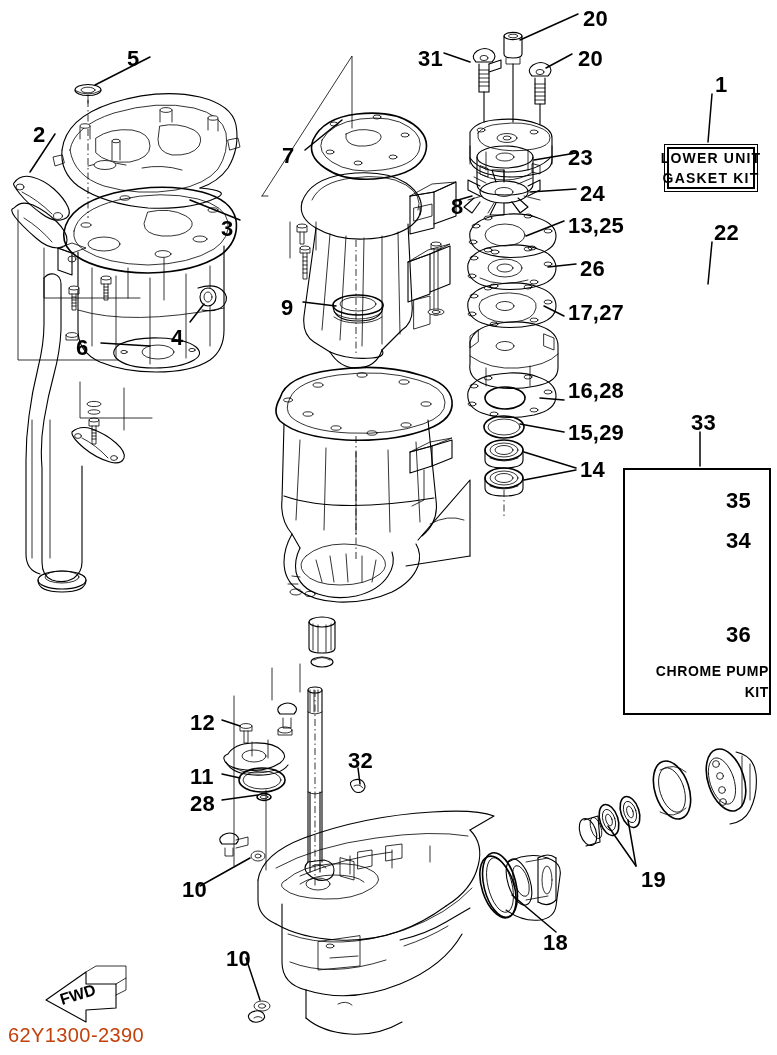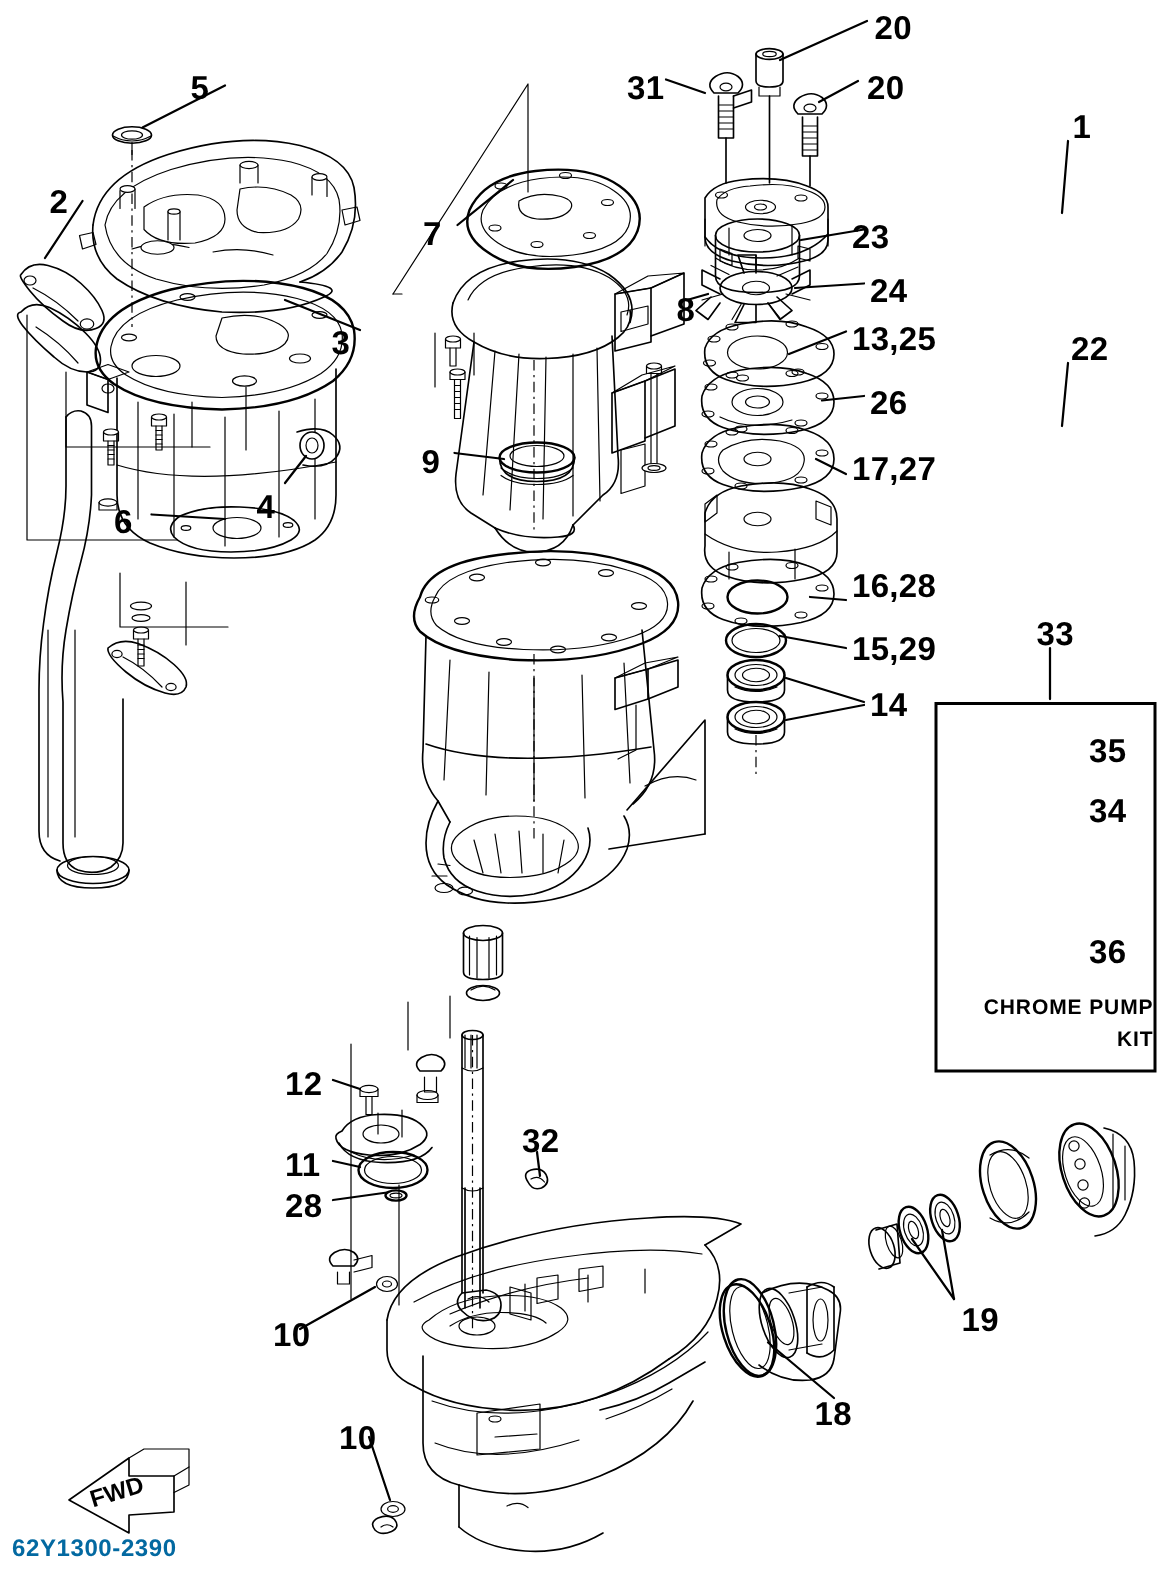--- a/index.html
+++ b/index.html
@@ -84,24 +84,24 @@
     letter-spacing: 0.6px;
     line-height: 1.5;
     color: #000;
   }
   
   #footer-code {
     position: absolute;
     left: 8px;
     top: 1024px;
     font-family: "Liberation Sans", sans-serif;
-    font-size: 16px;
-    font-weight: bold;
+    font-size: 20px;
+    font-weight: normal;
     letter-spacing: 0.4px;
-    color: #0369a1;
+    color: #c2410c;
   }
 </style>
 </head>
 <body>
 
 <div id="sheet">
 
   <svg id="art" viewBox="0 0 777 1055" xmlns="http://www.w3.org/2000/svg">
     <defs>
       <style>
@@ -756,20 +756,26 @@
     </g>
 
     <g>
       <path class="ln" d="M46 1000 L86 972 L86 984 L116 984 L116 1008 L86 1010 L86 1022Z"></path>
       <path class="lnt" d="M86 972 L96 966 L126 966 L126 990 L116 995"></path>
       <path class="lnt" d="M116 984 L126 978"></path>
       <text x="62" y="1005" class="blk" style="font-family:'Liberation Sans',sans-serif;font-size:16px;font-weight:bold;" transform="rotate(-17 62 1005)">FWD</text>
     </g>
   </svg>
 
+  <div class="kitbox" id="kit-lower-unit" style="left:664px; top:144px; width:94px; height:48px;">
+    <div class="inner">
+      <div class="kline">LOWER UNIT</div>
+      <div class="kline">GASKET KIT</div>
+    </div>
+  </div>
 
 
   <div id="chrome-kit">
     <div class="kit-caption">
       <div>CHROME PUMP</div>
       <div>KIT</div>
     </div>
   </div>
 
   <div class="callout" style="left:715px; top:74px;">1</div>

